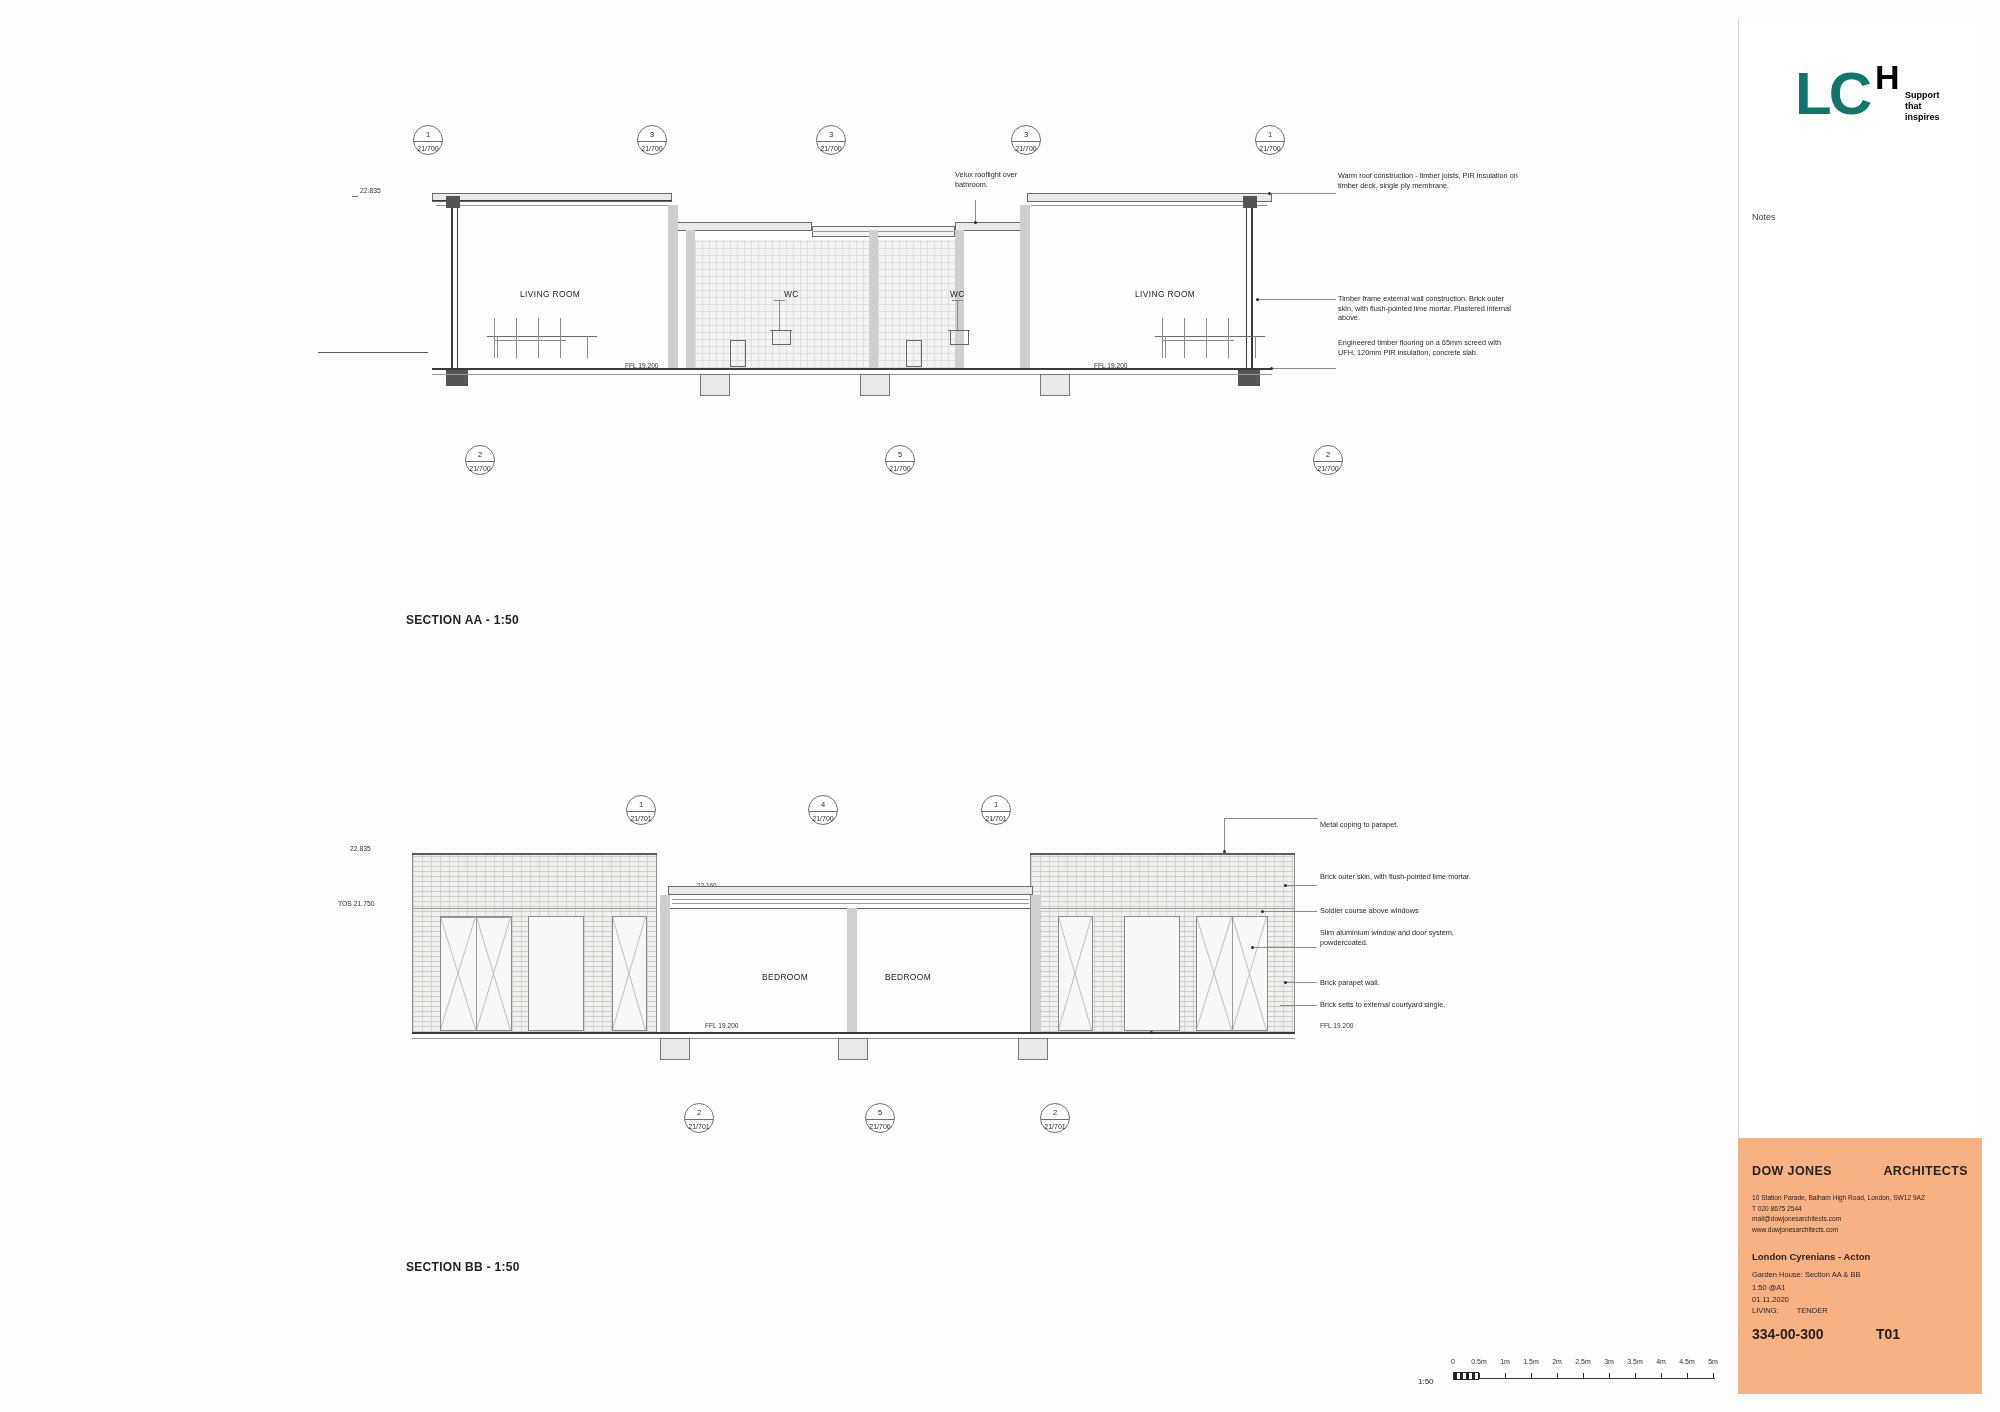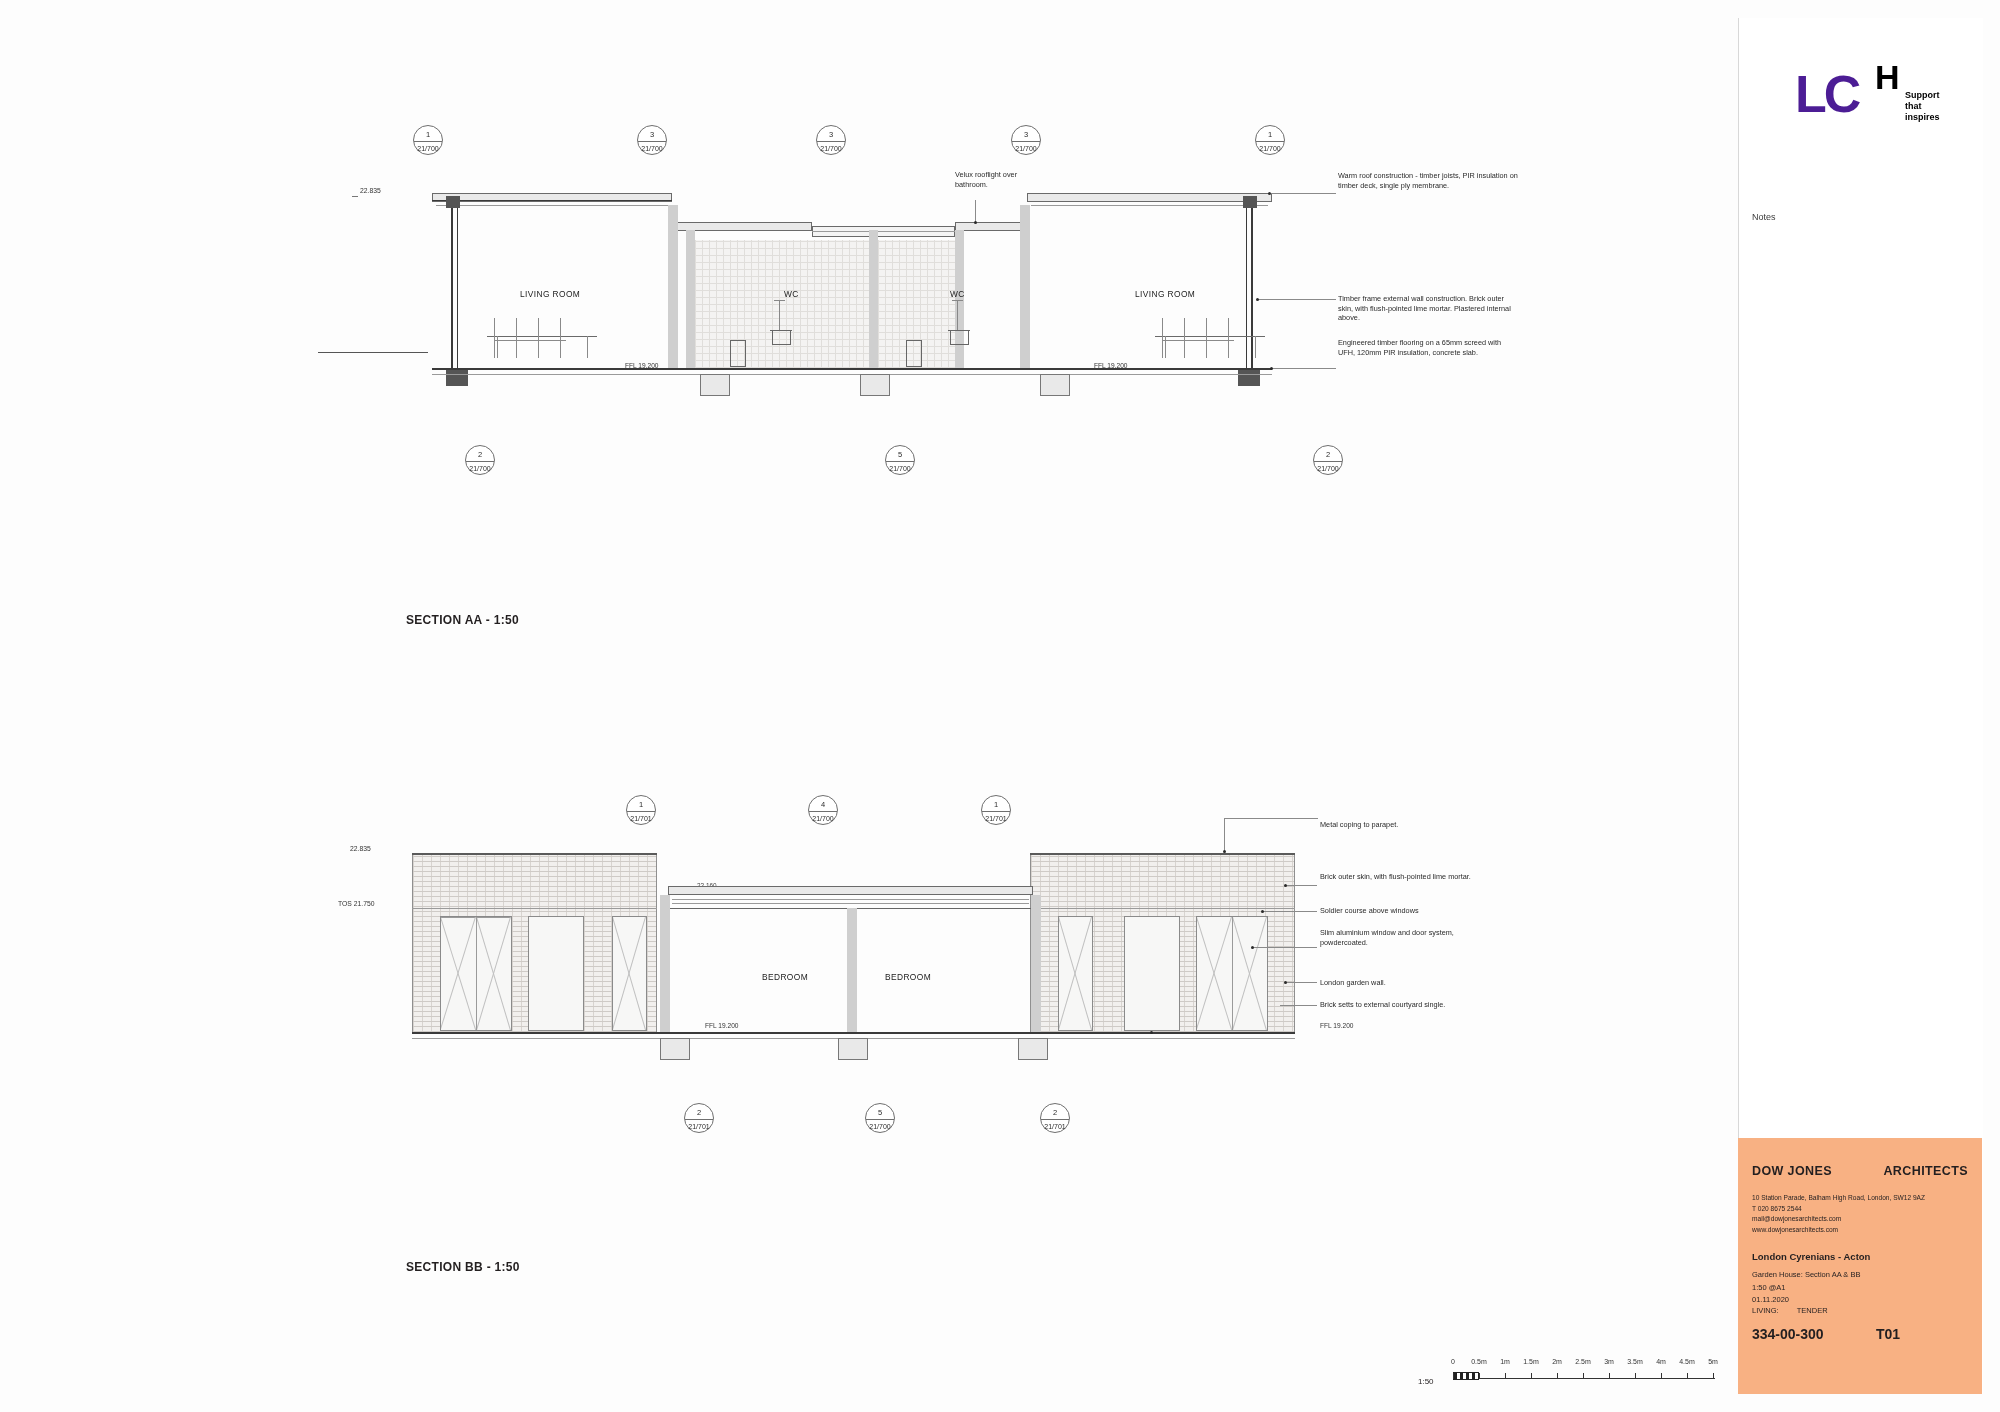--- a/index.html
+++ b/index.html
@@ -34,25 +34,25 @@
     position: absolute;
     left: 1795px;
     top: 60px;
     width: 160px;
     height: 70px;
   }
   .logo-lc {
     position: absolute;
     left: 0;
     top: 8px;
-    font-size: 52px;
+    font-size: 60px;
     font-weight: 700;
     letter-spacing: -3px;
     line-height: 52px;
-    color: #4c1d95;
+    color: #0f766e;
   }
   .logo-h {
     position: absolute;
     left: 80px;
     top: 0px;
     font-size: 34px;
     font-weight: 700;
     line-height: 34px;
     color: #000;
   }
@@ -625,21 +625,21 @@
     <div class="dot" style="left:1284px; top:884px;"></div>
 
     <div class="anno" style="left:1320px; top:906px;">Soldier course above windows</div>
     <div class="leader" style="left:1262px; top:911px; width:55px;"></div>
     <div class="dot" style="left:1261px; top:910px;"></div>
 
     <div class="anno" style="left:1320px; top:928px;">Slim aluminium window and door system, powdercoated.</div>
     <div class="leader" style="left:1252px; top:947px; width:65px;"></div>
     <div class="dot" style="left:1251px; top:946px;"></div>
 
-    <div class="anno" style="left:1320px; top:978px;">London garden wall.</div>
+    <div class="anno" style="left:1320px; top:978px;">Brick parapet wall.</div>
     <div class="leader" style="left:1285px; top:982px; width:32px;"></div>
     <div class="dot" style="left:1284px; top:981px;"></div>
 
     <div class="anno" style="left:1320px; top:1000px;">Brick setts to external courtyard single.</div>
     <div class="leader" style="left:1280px; top:1005px; width:37px;"></div>
     <div class="dot" style="left:1150px; top:1031px;"></div>
 
     <div class="dwg-title" style="left:406px; top:1260px;">SECTION BB - 1:50</div>
   </div>
 

